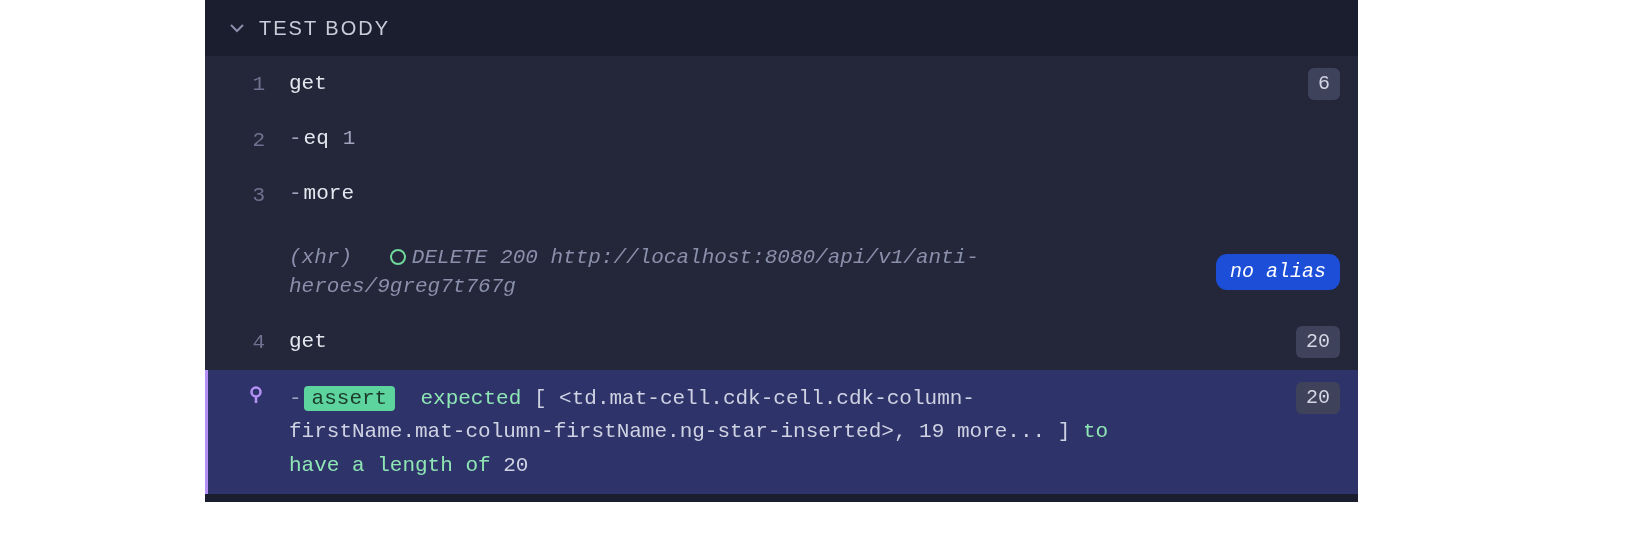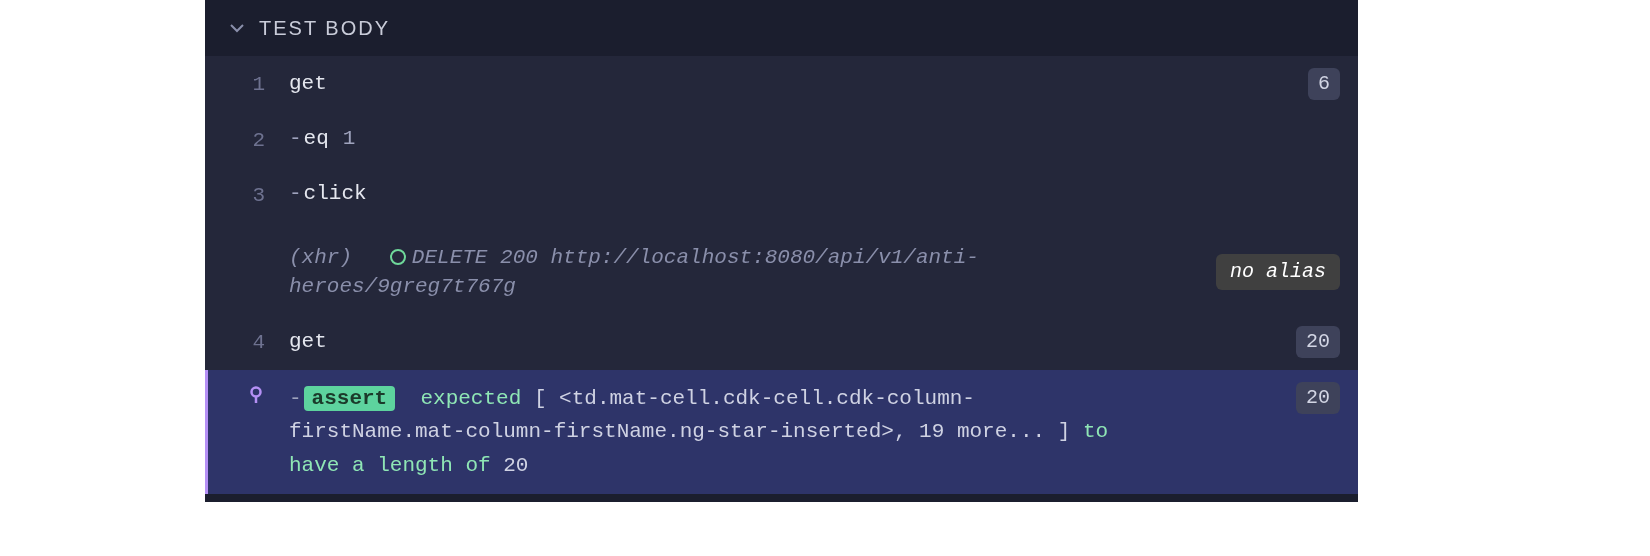--- a/index.html
+++ b/index.html
@@ -99,23 +99,23 @@
     border-radius: 50%;
     vertical-align: -2px;
     margin-right: 6px;
   }
   .xhr-text {
     color: #8a8fab;
     max-width: 740px;
   }
   .alias-badge {
     margin-left: auto;
-    background: #404040;
+    background: #1d4ed8;
     color: #ffffff;
-    border-radius: 6px;
+    border-radius: 11px;
     padding: 4px 14px;
     font-style: italic;
     font-size: 20px;
   }
   .assert-row {
     background: #2e3469;
     border-left: 3px solid #b590f5;
     padding-left: 0;
   }
   .assert-row .gutter {
@@ -127,21 +127,21 @@
     width: 18px;
     height: 18px;
   }
   .pin svg { display: block; }
   .assert-pill {
     background: #5dd39e;
     color: #1b3a2a;
     border-radius: 4px;
     padding: 1px 8px;
     font-style: normal;
-    font-weight: 700;
+    font-weight: 400;
   }
   .assert-text {
     color: #8fe6b5;
     max-width: 840px;
     line-height: 1.6;
   }
   .assert-text .literal {
     color: #cfd2e3;
   }
   .assert-row .badge {
@@ -188,21 +188,21 @@
           <span class="dash">-</span><span class="cmd">eq</span>
         </span>
         <span class="argnum">1</span>
       </div>
     </div>
 
     <div class="row">
       <div class="gutter">3</div>
       <div class="content">
         <span>
-          <span class="dash">-</span><span class="cmd">click</span>
+          <span class="dash">-</span><span class="cmd">more</span>
         </span>
       </div>
     </div>
 
     <div class="row xhr-row">
       <div class="gutter"></div>
       <div class="content">
         <div class="flexline">
           <div class="xhr-text grow">
             <span class="xhr-label">(xhr)</span>

